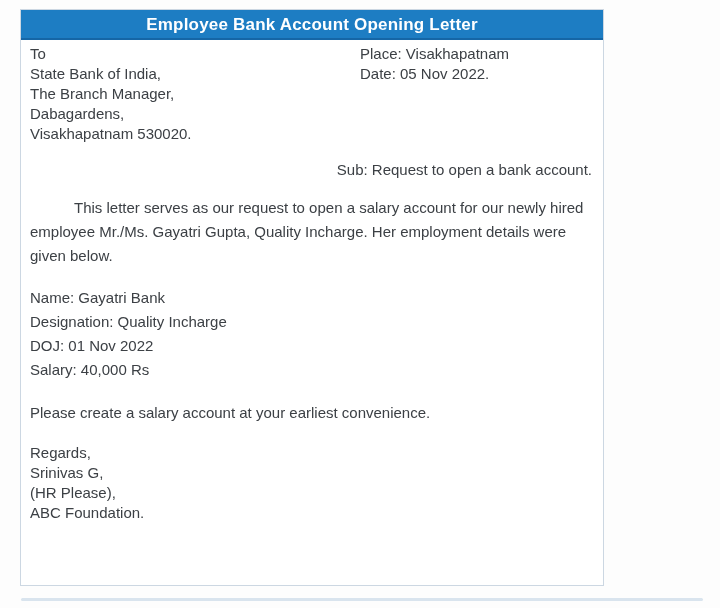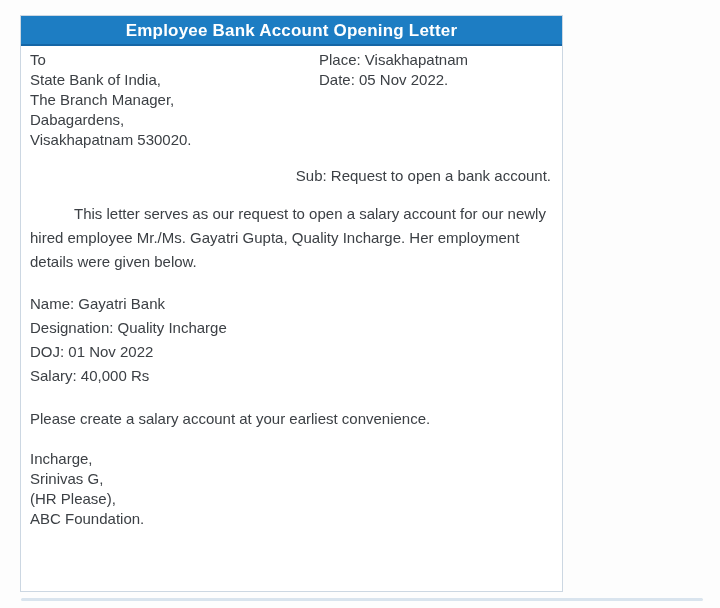--- a/index.html
+++ b/index.html
@@ -3,22 +3,22 @@
 <meta charset="utf-8">
 <style>
   * { margin: 0; padding: 0; box-sizing: border-box; }
   html, body {
     width: 720px; height: 608px;
     background: #fdfdfd;
     font-family: "Liberation Sans", "DejaVu Sans", sans-serif;
   }
   .letter-box {
     position: absolute;
-    left: 20px; top: 15px;
-    width: 543px; height: 577px;
+    left: 20px; top: 9px;
+    width: 584px; height: 577px;
     background: #ffffff;
     border: 1px solid #ccd7e2;
     overflow: hidden;
   }
   .title-bar {
     height: 30px;
     line-height: 30px;
     background: #1d7dc3;
     border-bottom: 2px solid #1566a6;
     color: #ffffff;
@@ -103,21 +103,21 @@
     <div class="details-block">
       <div>Name: Gayatri Bank</div>
       <div>Designation: Quality Incharge</div>
       <div>DOJ: 01 Nov 2022</div>
       <div>Salary: 40,000 Rs</div>
     </div>
 
     <div class="closing-line">Please create a salary account at your earliest convenience.</div>
 
     <div class="signature-block">
-      <div>Incharge,</div>
+      <div>Regards,</div>
       <div>Srinivas G,</div>
       <div>(HR Please),</div>
       <div>ABC Foundation.</div>
     </div>
 
   </div>
 </div>
 
 <div class="bottom-strip"></div>
 

